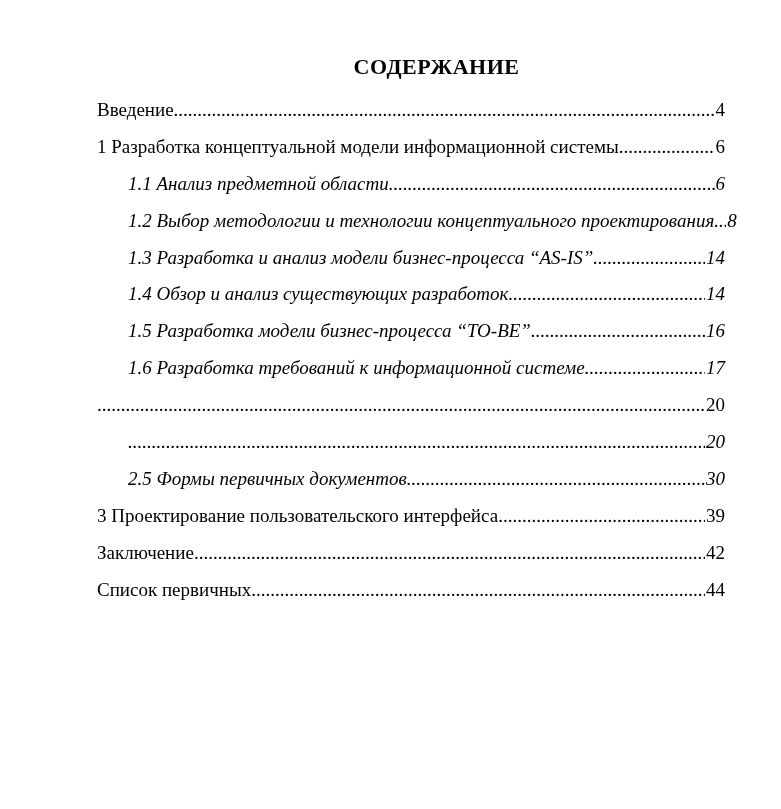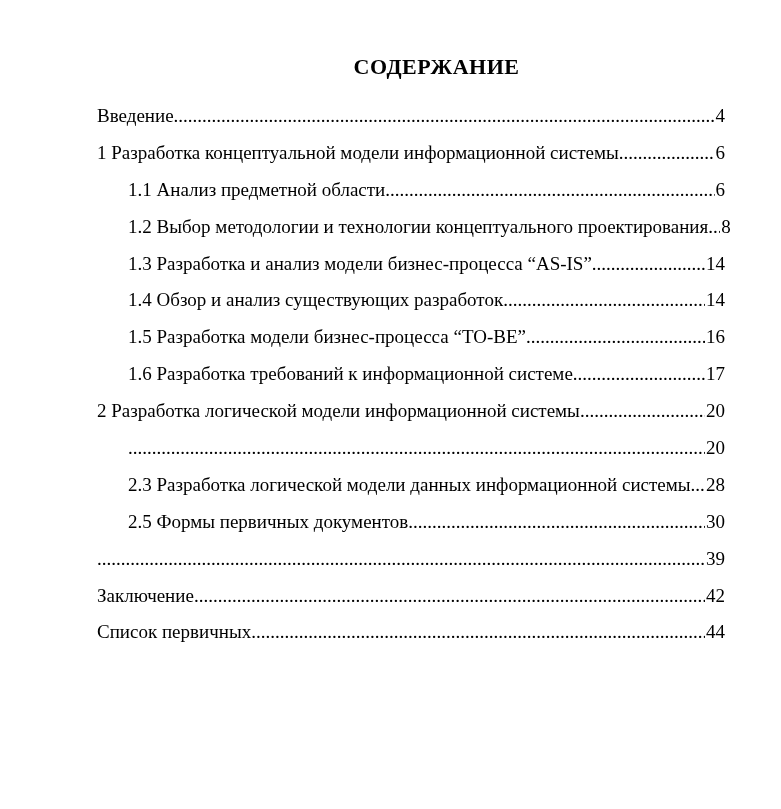--- a/index.html
+++ b/index.html
@@ -27,28 +27,29 @@
     font-weight: bold;
     text-align: center;
     letter-spacing: 0.5px;
     transform: translateX(46px);
   }
   .toc {
     margin: 17px 56px 0 97px; 
   }
   .toc-entry {
     display: flex;
-    align-items: center;
+    align-items: flex-start;
     height: 36.9px;
     font-size: 19px;
     line-height: 25px;
     white-space: nowrap;
   }
   .toc-entry.sub {
     padding-left: 31px;
+    font-style: italic;
   }
   .toc-entry .label {
     flex: 0 0 auto;
   }
   .toc-entry .dots {
     flex: 1 1 auto;
     overflow: hidden;
     white-space: nowrap;
     min-width: 12px;
   }
@@ -100,39 +101,34 @@
         <span class="label">1.5 Разработка модели бизнес-процесса “TO-BE”</span>
         <span class="dots"></span>
         <span class="pagenum">16</span>
       </div>
       <div class="toc-entry sub">
         <span class="label">1.6 Разработка требований к информационной системе</span>
         <span class="dots"></span>
         <span class="pagenum">17</span>
       </div>
       <div class="toc-entry">
-        <span class="label">2 Разработка логической модели информационной системы</span>
         <span class="dots"></span>
         <span class="pagenum">20</span>
       </div>
       <div class="toc-entry sub">
         <span class="dots"></span>
         <span class="pagenum">20</span>
       </div>
       <div class="toc-entry sub">
-        <span class="label">2.3 Разработка логической модели данных информационной системы</span>
-        <span class="dots"></span>
-        <span class="pagenum">28</span>
-      </div>
-      <div class="toc-entry sub">
         <span class="label">2.5 Формы первичных документов</span>
         <span class="dots"></span>
         <span class="pagenum">30</span>
       </div>
       <div class="toc-entry">
+        <span class="label">3 Проектирование пользовательского интерфейса</span>
         <span class="dots"></span>
         <span class="pagenum">39</span>
       </div>
       <div class="toc-entry">
         <span class="label">Заключение</span>
         <span class="dots"></span>
         <span class="pagenum">42</span>
       </div>
       <div class="toc-entry">
         <span class="label">Список первичных</span>

